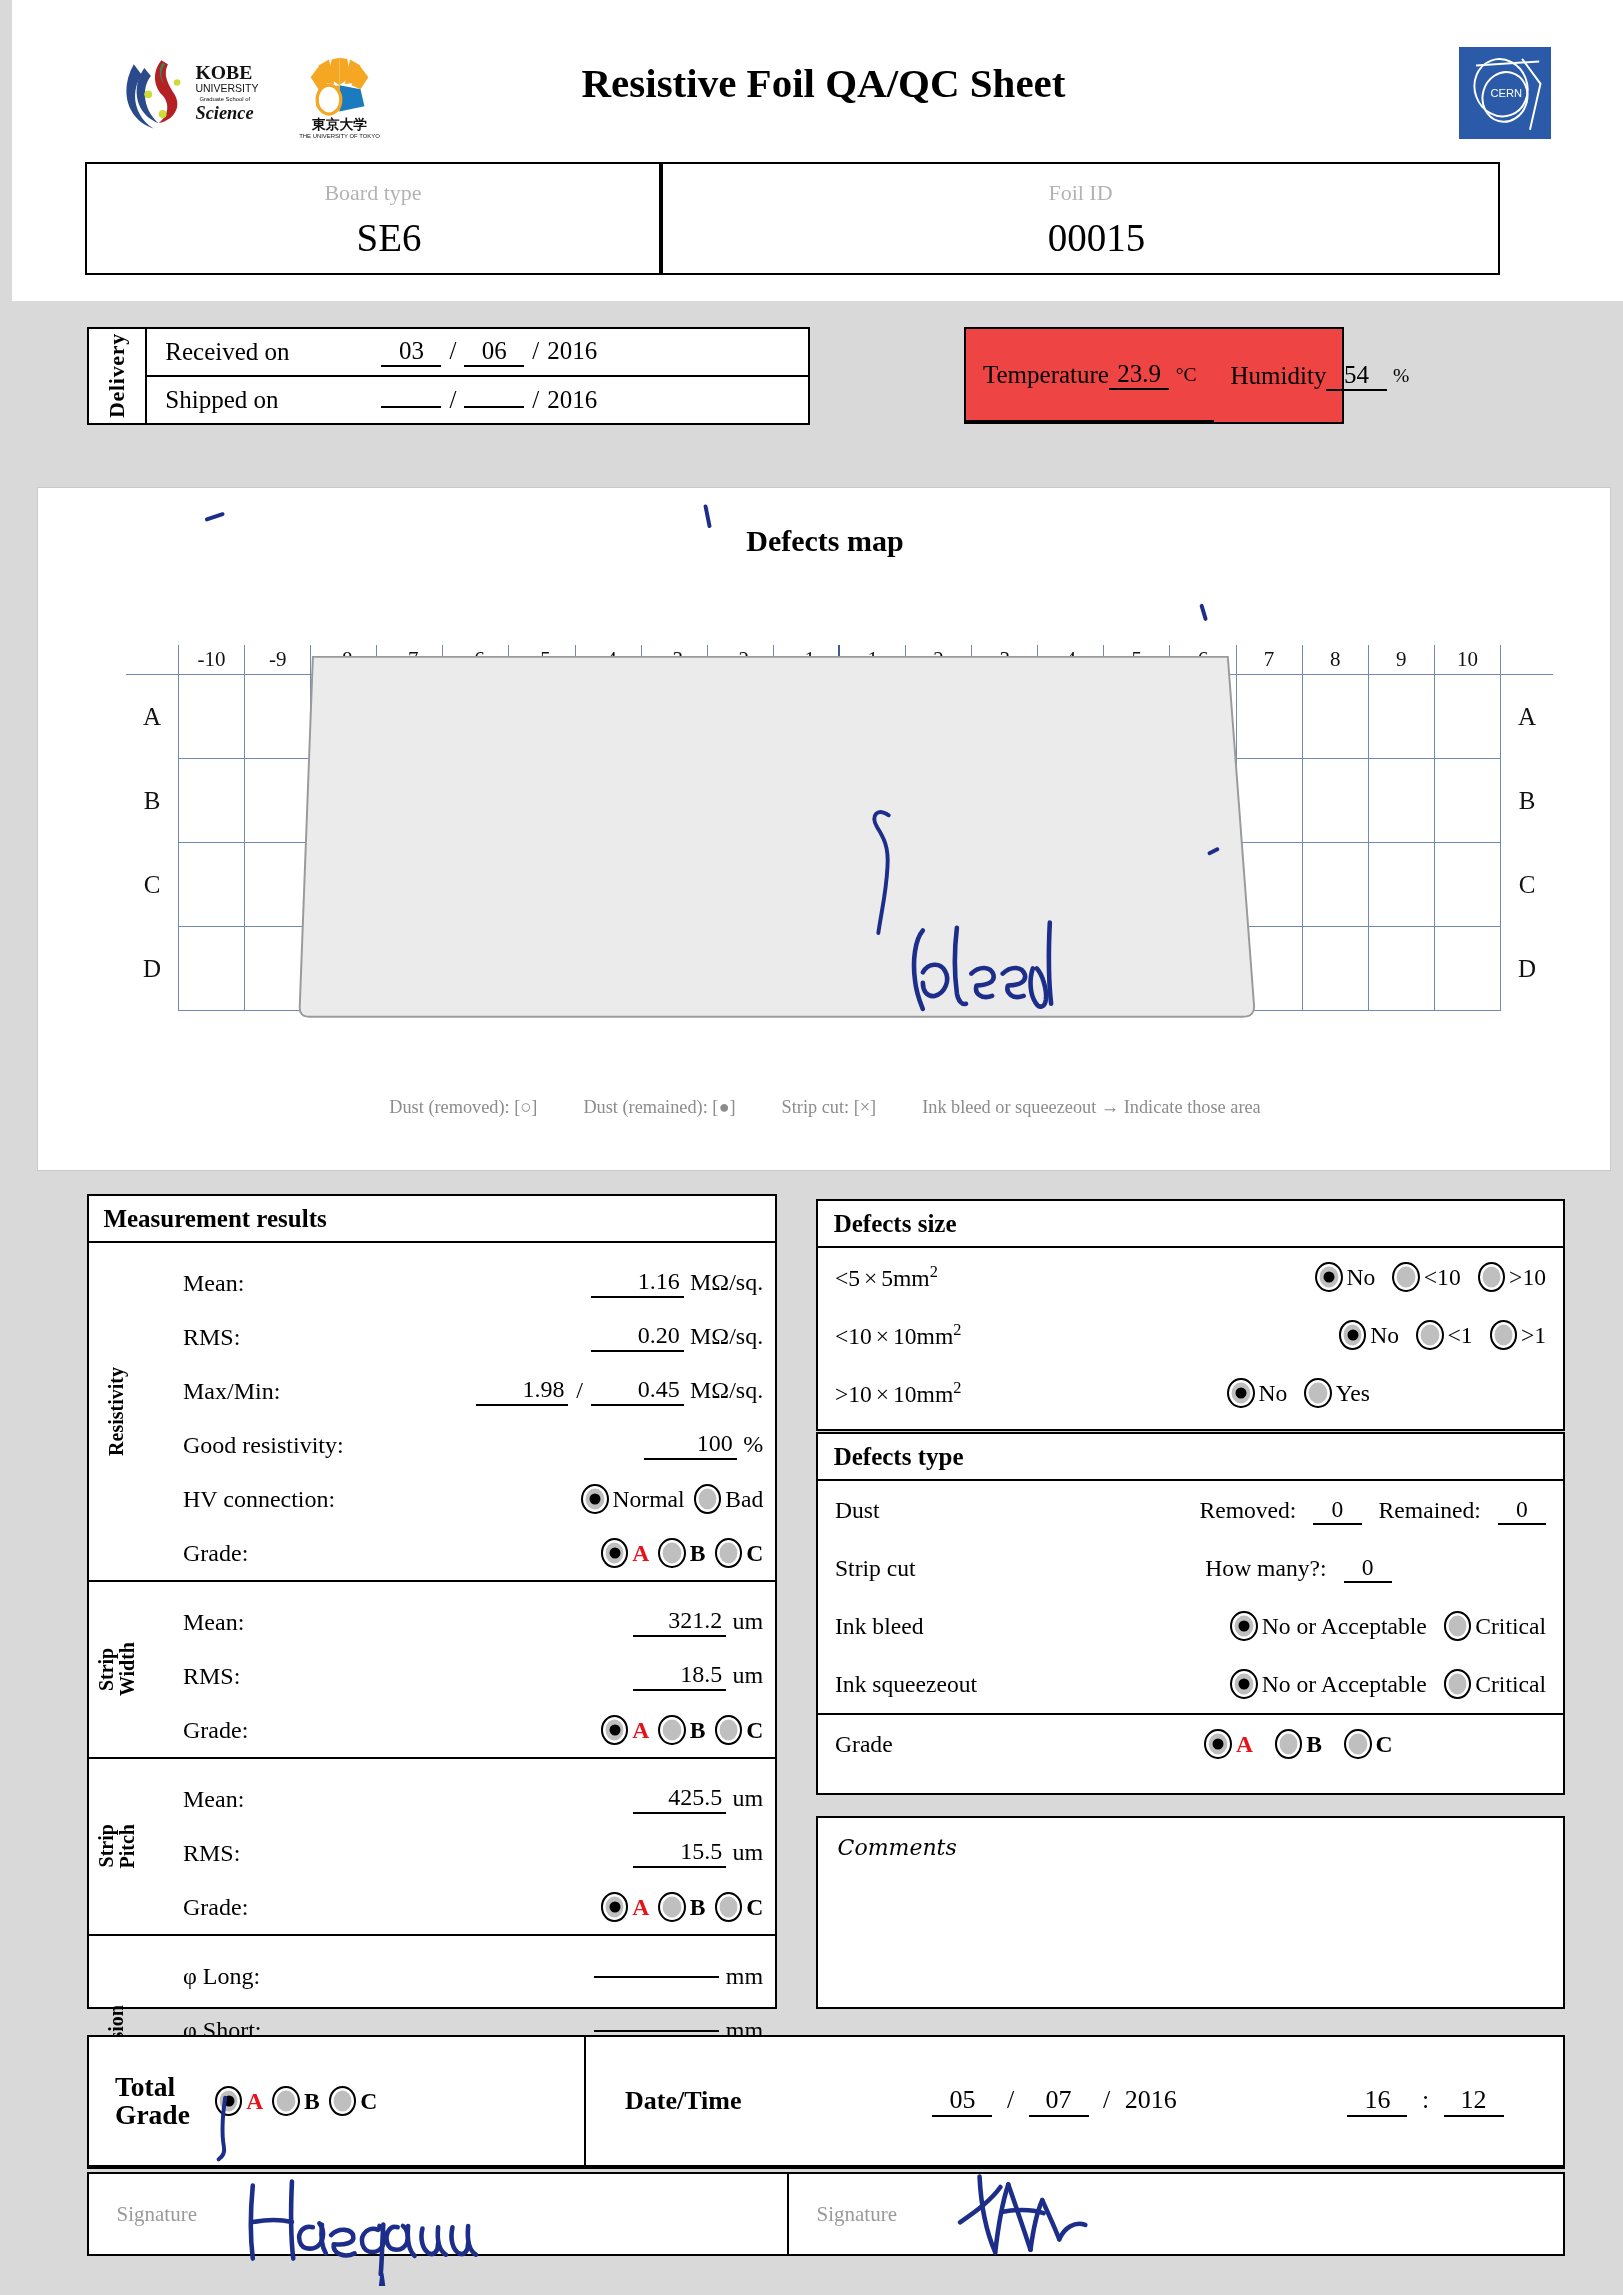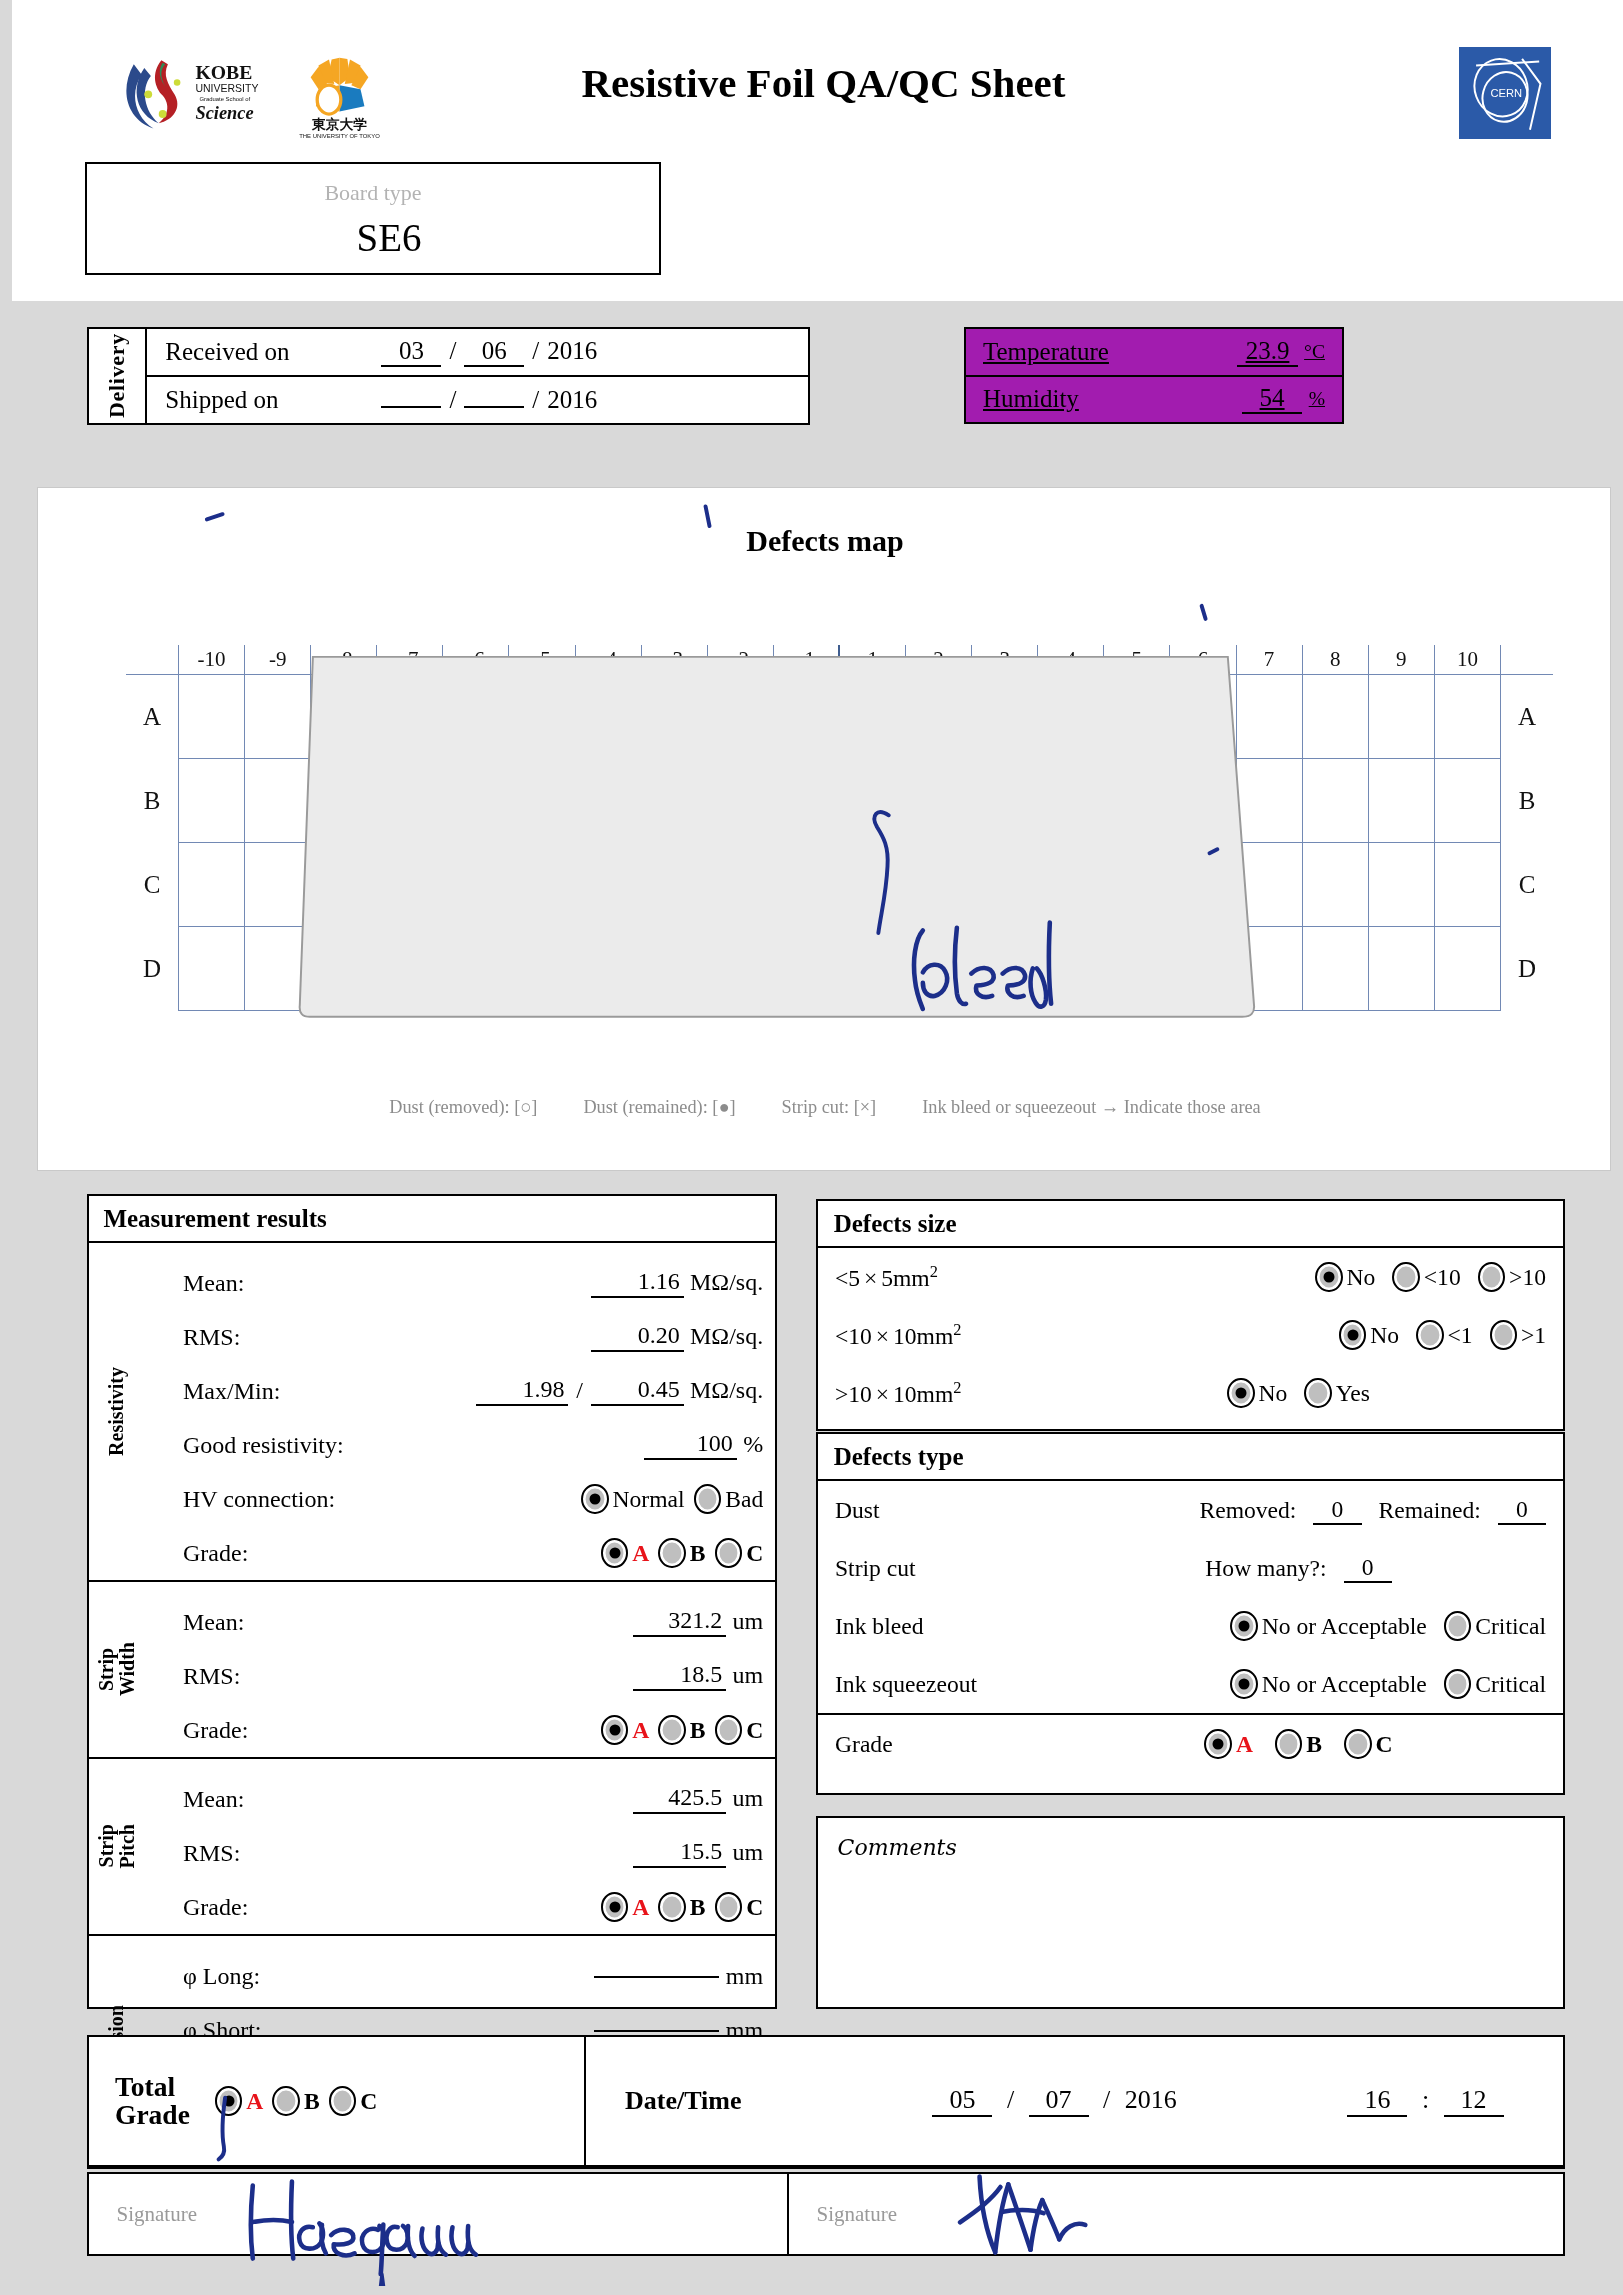--- a/index.html
+++ b/index.html
@@ -43,21 +43,21 @@
   }
   .delivery .rows{flex:1;display:flex;flex-direction:column;}
   .delivery .row{flex:1;display:flex;align-items:center;padding-left:18.3px;box-sizing:border-box;font-size:25px;}
   .delivery .row.top{border-bottom:2px solid #000;}
   .dlabel{width:216px;}
   .dateval{display:flex;align-items:baseline;}
   .blank{display:inline-block;min-width:55px;text-align:center;border-bottom:2.6px solid #000;padding:0 2.6px;}
   .sep{padding:0 7.9px;}
 
   
-  .envbox{position:absolute;left:952px;top:327px;width:380px;height:97px;border:2.6px solid #000;background:#a21caf;box-sizing:border-box;display:flex;flex-direction:column;text-decoration:underline;}
+  .envbox{position:absolute;left:952px;top:327px;width:380px;height:97px;border:2.6px solid #000;background:#ef4444;box-sizing:border-box;display:flex;flex-direction:row;}
   .envbox .row{flex:1;display:flex;align-items:center;padding:0 17px;box-sizing:border-box;font-size:25px;}
   .envbox .row.top{border-bottom:2px solid #000;}
   .envbox .row .lab{flex:1;}
   .envbox .row .unit{padding-left:6.5px;font-size:19.6px;}
 
   
   .mapwrap{position:absolute;left:25px;top:487px;width:1574px;height:684px;border:0.7px solid #c9c9c9;box-sizing:border-box;}
   .map-title{position:absolute;left:0;top:36px;width:1574px;text-align:center;font-size:30px;font-weight:bold;}
   .grid{position:absolute;left:88px;top:157px;width:1427px;height:363px;}
   .gtable{border-collapse:collapse;width:1427px;height:363px;table-layout:fixed;}
@@ -181,20 +181,24 @@
       <path d="M26 28 L122 22"></path>
     </g>
     <text x="48" y="76" font-family="Liberation Sans, sans-serif" font-size="17" fill="#ffffff">CERN</text>
   </svg>
 
   <div class="doc-title">Resistive Foil QA/QC Sheet</div>
 
   <div class="idbox" id="board-box">
     <div class="cap">Board type</div>
     <div class="val">SE6</div>
+  </div>
+  <div class="idbox" id="foil-box">
+    <div class="cap">Foil ID</div>
+    <div class="val">00015</div>
   </div>
 
   <div class="delivery">
     <div class="vlabel">
       <span>Delivery</span>
     </div>
     <div class="rows">
       <div class="row top">
         <span class="dlabel">Received on</span>
         <span class="dateval">

